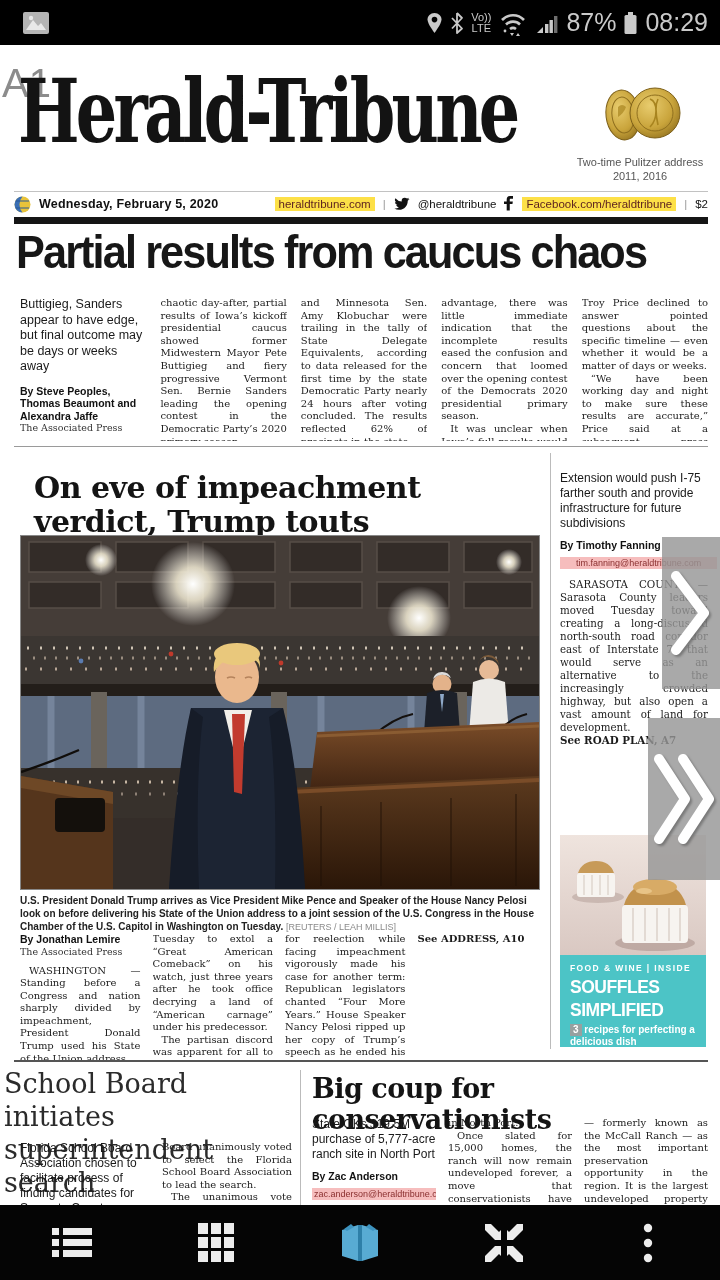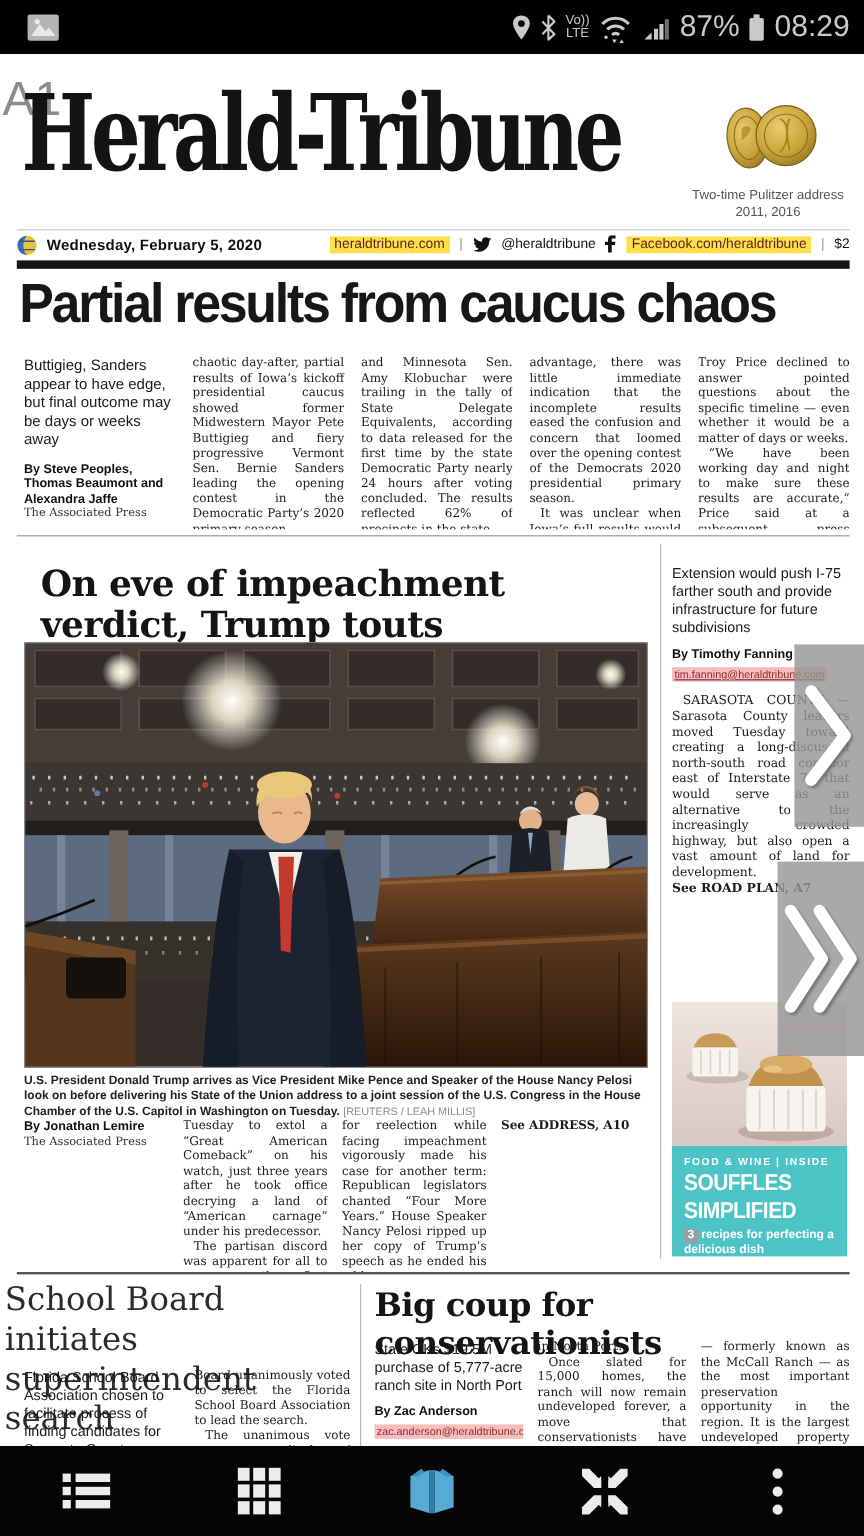--- a/index.html
+++ b/index.html
@@ -57,21 +57,21 @@
            line-height:13px;color:#222;}
   .caption .credit{font-weight:normal;color:#8a8a8a;font-size:9px;}
   .s2cols{position:absolute;top:888px;left:20px;width:518px;height:128px;display:flex;gap:12px;overflow:hidden;}
   .vline{position:absolute;width:1px;background:#bbb;}
 
   
   .sidebar{position:absolute;top:412px;left:560px;width:148px;}
   .sidebar h3{margin:0;font-family:"DejaVu Serif",serif;font-weight:400;font-size:27px;
               line-height:33px;color:#3c3c3c;letter-spacing:-.5px;}
   .sidebar .subhead{font-size:12px;line-height:15px;margin:14px 0 8px 0;}
-  .sidebar .email{display:inline-block;background:#f6bdbd;color:#8a2f2f;font-size:9px;padding:1px 2px;margin-top:1px;text-decoration:underline;}
+  .sidebar .email{display:inline-block;background:#f6bdbd;color:#8a2f2f;font-size:9px;padding:1px 16px;margin-top:1px;}
   .sidebar .body-serif{margin-top:8px;}
   .sidebar .body-serif p{font-size:10.3px;line-height:13px;}
   .promo-img{position:absolute;top:790px;left:560px;width:146px;height:120px;}
   .promo{position:absolute;top:910px;left:560px;width:146px;height:92px;background:#4cc4c6;color:#fff;
          padding:8px 0 0 10px;box-sizing:border-box;}
   .promo .kick{font-size:8.5px;font-weight:bold;letter-spacing:1.4px;}
   .promo .t{font-size:19px;font-weight:900;letter-spacing:-.5px;line-height:19px;margin-top:4px;
             transform:scaleX(.92);transform-origin:left;}
   .promo .sub{font-size:10px;font-weight:bold;line-height:12px;margin-top:5px;}
   .promo .badge{display:inline-block;background:#97a0a0;padding:0 3px;}
@@ -350,20 +350,23 @@
 
     <div class="caption">
       <span>U.S. President Donald Trump arrives as Vice President Mike Pence and Speaker of the House Nancy Pelosi look on before delivering his State of the Union address to a joint session of the U.S. Congress in the House Chamber of the U.S. Capitol in Washington on Tuesday.</span>
       <span class="credit">[REUTERS / LEAH MILLIS]</span>
     </div>
 
     <div class="s2cols">
       <div class="ncol">
         <p class="byline">By Jonathan Lemire</p>
         <p class="byorg">The Associated Press</p>
+        <div class="body-serif">
+            <p class="ind">WASHINGTON — Standing before a Congress and nation sharply divided by impeachment, President Donald Trump used his State of the Union address</p>
+          </div>
       </div>
       <div class="ncol body-serif">
         <p>Tuesday to extol a “Great American Comeback” on his watch, just three years after he took office decrying a land of “American carnage” under his predecessor.</p>
         <p class="ind">The partisan discord was apparent for all to see as the first president to campaign</p>
       </div>
       <div class="ncol body-serif">
         <p>for reelection while facing impeachment vigorously made his case for another term: Republican legislators chanted “Four More Years.” House Speaker Nancy Pelosi ripped up her copy of Trump’s speech as he ended his address.</p>
       </div>
       <div class="ncol body-serif">
         <p class="jump">See ADDRESS, A10</p>

